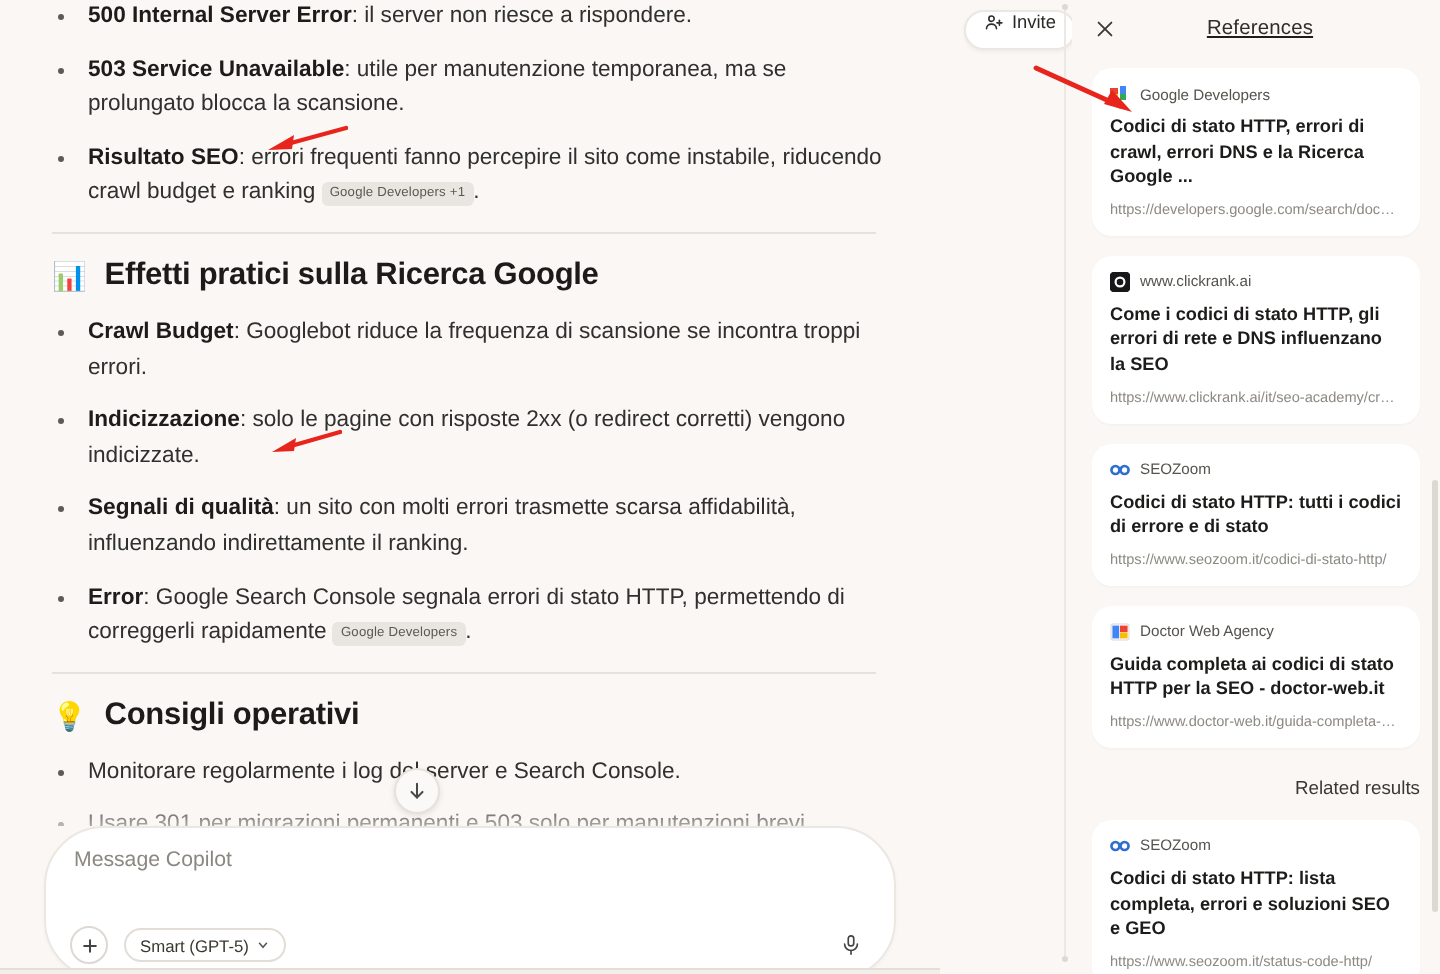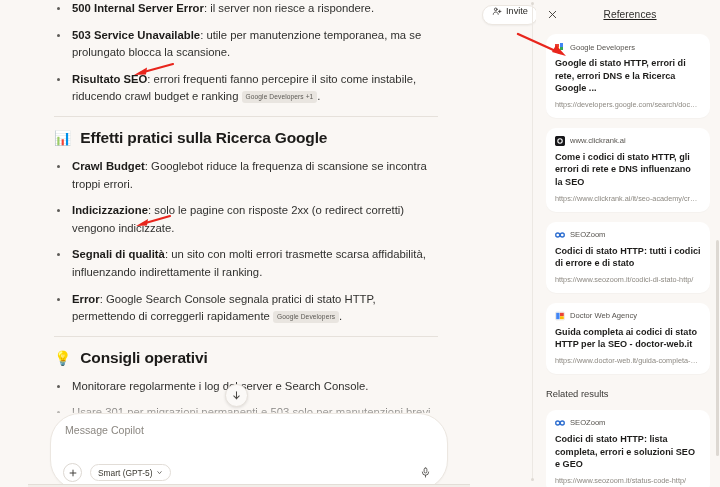--- a/index.html
+++ b/index.html
@@ -3,21 +3,21 @@
 <meta charset="utf-8">
 <style>
   * { box-sizing: border-box; margin: 0; padding: 0; }
   html, body {
     width: 720px; height: 487px;
     overflow: hidden;
     font-family: "Liberation Sans", sans-serif;
     background: #faf7f4;
     color: #1f1d1b;
   }
-  #app { position: relative; width: 720px; height: 487px; display: flex; padding-left: 28px; }
+  #app { position: relative; width: 720px; height: 487px; display: flex; }
 
   
   .chat-col {
     position: relative;
     width: 470px; height: 487px;
     background: #faf7f4;
     overflow: hidden;
   }
   .chat-scroll {
     position: absolute;
@@ -254,21 +254,21 @@
     line-height: 12.6px;
     color: #1d1c1a;
     margin-bottom: 5px;
   }
   .ref-url {
     font-size: 7.3px;
     color: #8d8982;
     white-space: nowrap; overflow: hidden; text-overflow: ellipsis;
   }
   .related-heading {
-    text-align: left;
+    text-align: right;
     font-size: 9.4px;
     color: #3a3835;
     padding: 4px 0 11px 0;
   }
 
   
   .refs-scrollbar {
     position: absolute;
     right: 1px; top: 240px;
     width: 3px; height: 216px;
@@ -307,21 +307,21 @@
         <li>
           <b>Crawl Budget</b><span>: Googlebot riduce la frequenza di scansione se incontra troppi errori.</span>
         </li>
         <li>
           <b>Indicizzazione</b><span>: solo le pagine con risposte 2xx (o redirect corretti) vengono indicizzate.</span>
         </li>
         <li>
           <b>Segnali di qualità</b><span>: un sito con molti errori trasmette scarsa affidabilità, influenzando indirettamente il ranking.</span>
         </li>
         <li>
-          <b>Error</b><span>: Google Search Console segnala pratici di stato HTTP, permettendo di correggerli rapidamente</span>
+          <b>Error</b><span>: Google Search Console segnala errori di stato HTTP, permettendo di correggerli rapidamente</span>
           <span class="chip">Google Developers</span><span>.</span>
         </li>
       </ul>
 
       <div class="hr"></div>
 
       <div class="h2" style="margin:12px 0 11px 4px;">
         <span class="emoji">💡</span>
         <span>Consigli operativi</span>
       </div>
@@ -401,21 +401,21 @@
           <span class="ref-favicon">
             <svg width="10" height="10" viewBox="0 0 10 10">
               <rect x="0" y="2" width="4" height="3" fill="#ea4335"></rect>
               <rect x="0" y="5" width="4" height="3" fill="#fbbc05"></rect>
               <rect x="5" y="1" width="3" height="4" fill="#4285f4"></rect>
               <rect x="5" y="5" width="3" height="3" fill="#34a853"></rect>
             </svg>
           </span>
           <span class="ref-src-name">Google Developers</span>
         </div>
-        <div class="ref-title">Google di stato HTTP, errori di rete, errori DNS e la Ricerca Google ...</div>
+        <div class="ref-title">Codici di stato HTTP, errori di crawl, errori DNS e la Ricerca Google ...</div>
         <div class="ref-url">https://developers.google.com/search/docs/crawlin...</div>
       </div>
 
       <div class="ref-card">
         <div class="ref-src">
           <span class="ref-favicon" style="background:#17171a;">
             <svg width="10" height="10" viewBox="0 0 10 10">
               <rect x="0" y="0" width="10" height="10" rx="2" fill="#17171a"></rect>
               <circle cx="5" cy="5" r="2.2" fill="none" stroke="#ffffff" stroke-width="1.1"></circle>
             </svg>

